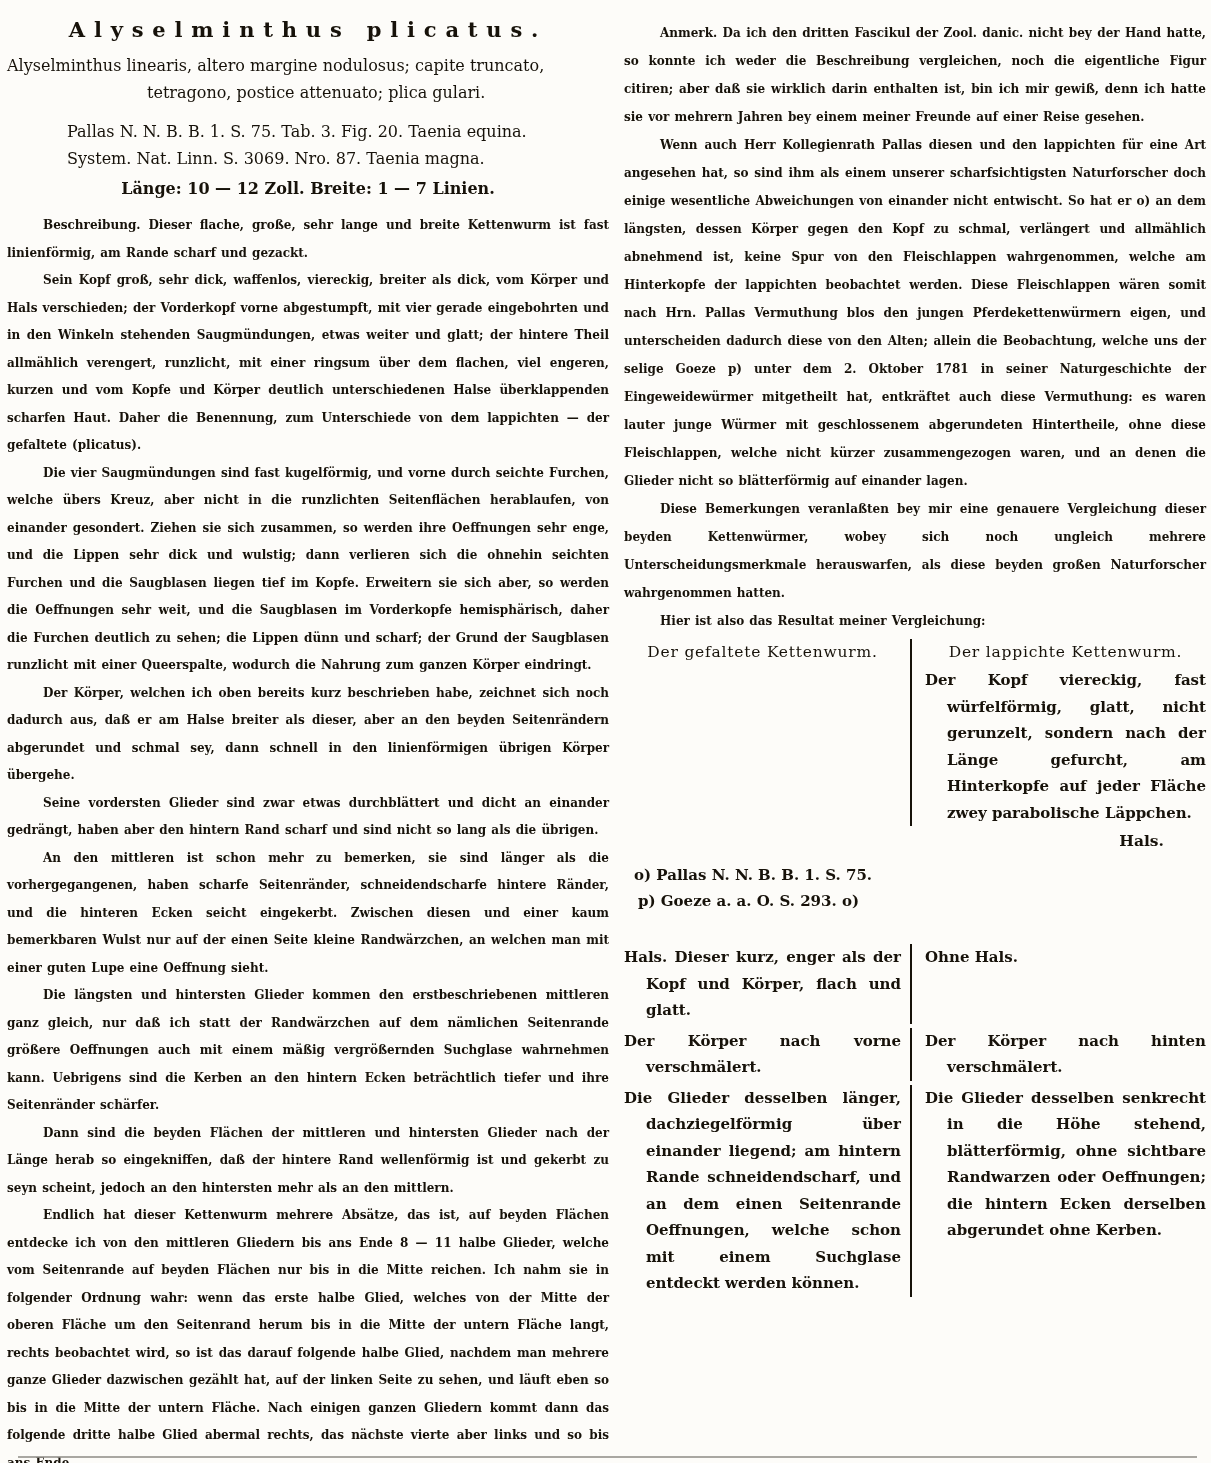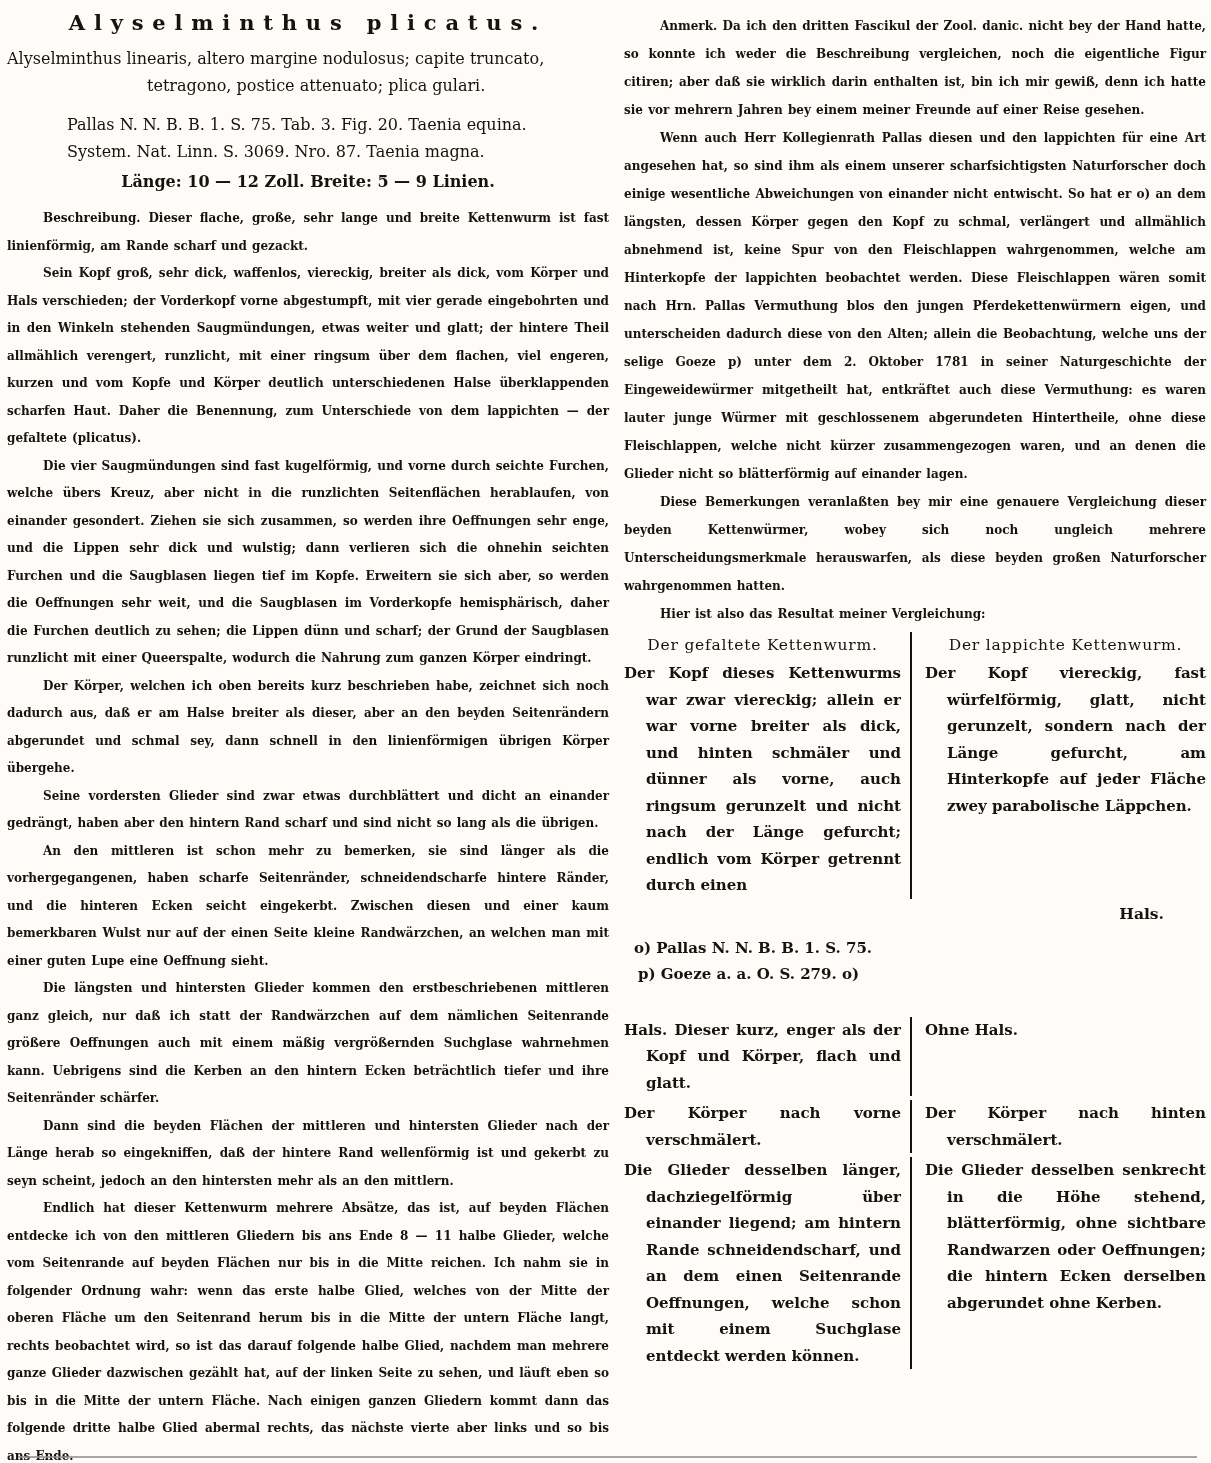--- a/index.html
+++ b/index.html
@@ -13,21 +13,21 @@
     overflow: hidden;
     font-family: "DejaVu Serif", serif;
     color: #17120a;
     background: #fdfcf9;
     position: relative;
   }
   .page {
     box-sizing: border-box;
     width: 1211px;
     height: 1463px;
-    padding: 6px 5px 10px 7px;
+    padding: 13px 5px 10px 7px;
     display: flex;
     gap: 15px;
   }
   .col {
     box-sizing: border-box;
   }
   .col-left  { width: 602px; }
   .col-right { width: 582px; padding-top: 6px; }
 
   
@@ -144,21 +144,21 @@
   <div class="col col-left">
 
     <h1 class="title">Alyselminthus plicatus.</h1>
 
     <p class="diagnosis">Alyselminthus linearis, altero margine nodulosus; capite truncato, tetragono, postice attenuato; plica gulari.</p>
 
     <p class="refline frak">Pallas N. N. B. B. 1. S. 75. Tab. 3. Fig. 20. Taenia equina.</p>
 
     <p class="refline">System. Nat. Linn. S. 3069. Nro. 87. Taenia magna.</p>
 
-    <p class="dims">Länge: 10 — 12 Zoll. Breite: 5 — 9 Linien.</p>
+    <p class="dims">Länge: 10 — 12 Zoll. Breite: 1 — 7 Linien.</p>
 
     <p class="para">Beschreibung. Dieser flache, große, sehr lange und breite Kettenwurm ist fast linienförmig, am Rande scharf und gezackt.</p>
     <p class="para">Sein Kopf groß, sehr dick, waffenlos, viereckig, breiter als dick, vom Körper und Hals verschieden; der Vorderkopf vorne abgestumpft, mit vier gerade eingebohrten und in den Winkeln stehenden Saugmündungen, etwas weiter und glatt; der hintere Theil allmählich verengert, runzlicht, mit einer ringsum über dem flachen, viel engeren, kurzen und vom Kopfe und Körper deutlich unterschiedenen Halse überklappenden scharfen Haut. Daher die Benennung, zum Unterschiede von dem lappichten — der gefaltete (plicatus).</p>
     <p class="para">Die vier Saugmündungen sind fast kugelförmig, und vorne durch seichte Furchen, welche übers Kreuz, aber nicht in die runzlichten Seitenflächen herablaufen, von einander gesondert. Ziehen sie sich zusammen, so werden ihre Oeffnungen sehr enge, und die Lippen sehr dick und wulstig; dann verlieren sich die ohnehin seichten Furchen und die Saugblasen liegen tief im Kopfe. Erweitern sie sich aber, so werden die Oeffnungen sehr weit, und die Saugblasen im Vorderkopfe hemisphärisch, daher die Furchen deutlich zu sehen; die Lippen dünn und scharf; der Grund der Saugblasen runzlicht mit einer Queerspalte, wodurch die Nahrung zum ganzen Körper eindringt.</p>
     <p class="para">Der Körper, welchen ich oben bereits kurz beschrieben habe, zeichnet sich noch dadurch aus, daß er am Halse breiter als dieser, aber an den beyden Seitenrändern abgerundet und schmal sey, dann schnell in den linienförmigen übrigen Körper übergehe.</p>
     <p class="para">Seine vordersten Glieder sind zwar etwas durchblättert und dicht an einander gedrängt, haben aber den hintern Rand scharf und sind nicht so lang als die übrigen.</p>
     <p class="para">An den mittleren ist schon mehr zu bemerken, sie sind länger als die vorhergegangenen, haben scharfe Seitenränder, schneidendscharfe hintere Ränder, und die hinteren Ecken seicht eingekerbt. Zwischen diesen und einer kaum bemerkbaren Wulst nur auf der einen Seite kleine Randwärzchen, an welchen man mit einer guten Lupe eine Oeffnung sieht.</p>
     <p class="para">Die längsten und hintersten Glieder kommen den erstbeschriebenen mittleren ganz gleich, nur daß ich statt der Randwärzchen auf dem nämlichen Seitenrande größere Oeffnungen auch mit einem mäßig vergrößernden Suchglase wahrnehmen kann. Uebrigens sind die Kerben an den hintern Ecken beträchtlich tiefer und ihre Seitenränder schärfer.</p>
     <p class="para">Dann sind die beyden Flächen der mittleren und hintersten Glieder nach der Länge herab so eingekniffen, daß der hintere Rand wellenförmig ist und gekerbt zu seyn scheint, jedoch an den hintersten mehr als an den mittlern.</p>
     <p class="para">Endlich hat dieser Kettenwurm mehrere Absätze, das ist, auf beyden Flächen entdecke ich von den mittleren Gliedern bis ans Ende 8 — 11 halbe Glieder, welche vom Seitenrande auf beyden Flächen nur bis in die Mitte reichen. Ich nahm sie in folgender Ordnung wahr: wenn das erste halbe Glied, welches von der Mitte der oberen Fläche um den Seitenrand herum bis in die Mitte der untern Fläche langt, rechts beobachtet wird, so ist das darauf folgende halbe Glied, nachdem man mehrere ganze Glieder dazwischen gezählt hat, auf der linken Seite zu sehen, und läuft eben so bis in die Mitte der untern Fläche. Nach einigen ganzen Gliedern kommt dann das folgende dritte halbe Glied abermal rechts, das nächste vierte aber links und so bis ans Ende.</p>
@@ -168,33 +168,32 @@
   <div class="col col-right">
 
     <p class="para">Anmerk. Da ich den dritten Fascikul der Zool. danic. nicht bey der Hand hatte, so konnte ich weder die Beschreibung vergleichen, noch die eigentliche Figur citiren; aber daß sie wirklich darin enthalten ist, bin ich mir gewiß, denn ich hatte sie vor mehrern Jahren bey einem meiner Freunde auf einer Reise gesehen.</p>
     <p class="para">Wenn auch Herr Kollegienrath Pallas diesen und den lappichten für eine Art angesehen hat, so sind ihm als einem unserer scharfsichtigsten Naturforscher doch einige wesentliche Abweichungen von einander nicht entwischt. So hat er o) an dem längsten, dessen Körper gegen den Kopf zu schmal, verlängert und allmählich abnehmend ist, keine Spur von den Fleischlappen wahrgenommen, welche am Hinterkopfe der lappichten beobachtet werden. Diese Fleischlappen wären somit nach Hrn. Pallas Vermuthung blos den jungen Pferdekettenwürmern eigen, und unterscheiden dadurch diese von den Alten; allein die Beobachtung, welche uns der selige Goeze p) unter dem 2. Oktober 1781 in seiner Naturgeschichte der Eingeweidewürmer mitgetheilt hat, entkräftet auch diese Vermuthung: es waren lauter junge Würmer mit geschlossenem abgerundeten Hintertheile, ohne diese Fleischlappen, welche nicht kürzer zusammengezogen waren, und an denen die Glieder nicht so blätterförmig auf einander lagen.</p>
     <p class="para">Diese Bemerkungen veranlaßten bey mir eine genauere Vergleichung dieser beyden Kettenwürmer, wobey sich noch ungleich mehrere Unterscheidungsmerkmale herauswarfen, als diese beyden großen Naturforscher wahrgenommen hatten.</p>
     <p class="para">Hier ist also das Resultat meiner Vergleichung:</p>
 
     <div class="cmp">
       <div class="cmp-l">
         <div class="cmp-header">Der gefaltete Kettenwurm.</div>
-        <p class="cmp-cell">Der Kopf dieses Kettenwurms war zwar viereckig; allein er war vorne breiter als dick, und hinten schmäler und dünner als vorne, auch ringsum gerunzelt und nicht nach der Länge gefurcht; endlich vom Körper getrennt durch einen</p>
       </div>
       <div class="cmp-r">
         <div class="cmp-header">Der lappichte Kettenwurm.</div>
         <p class="cmp-cell">Der Kopf viereckig, fast würfelförmig, glatt, nicht gerunzelt, sondern nach der Länge gefurcht, am Hinterkopfe auf jeder Fläche zwey parabolische Läppchen.</p>
       </div>
     </div>
 
     <p class="catchword">Hals.</p>
 
     <div class="footnotes">
       <span class="fn fn-left">o) Pallas N. N. B. B. 1. S. 75.</span>
-      <span class="fn fn-right">p) Goeze a. a. O. S. 279. o)</span>
+      <span class="fn fn-right">p) Goeze a. a. O. S. 293. o)</span>
     </div>
 
     <div>
       <div class="cmp">
         <div class="cmp-l">
           <p class="cmp-cell">Hals. Dieser kurz, enger als der Kopf und Körper, flach und glatt.</p>
         </div>
         <div class="cmp-r">
           <p class="cmp-cell">Ohne Hals.</p>
         </div>

